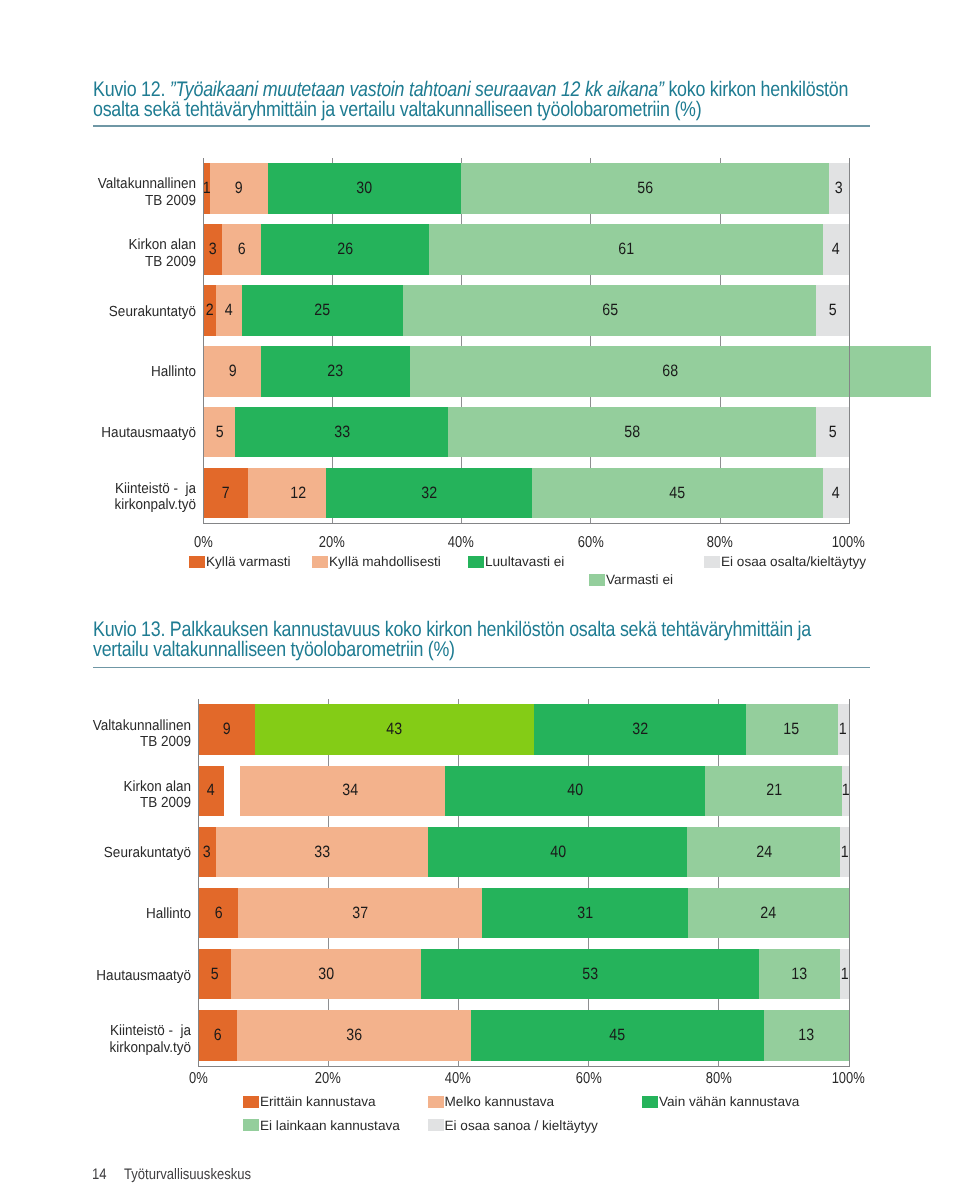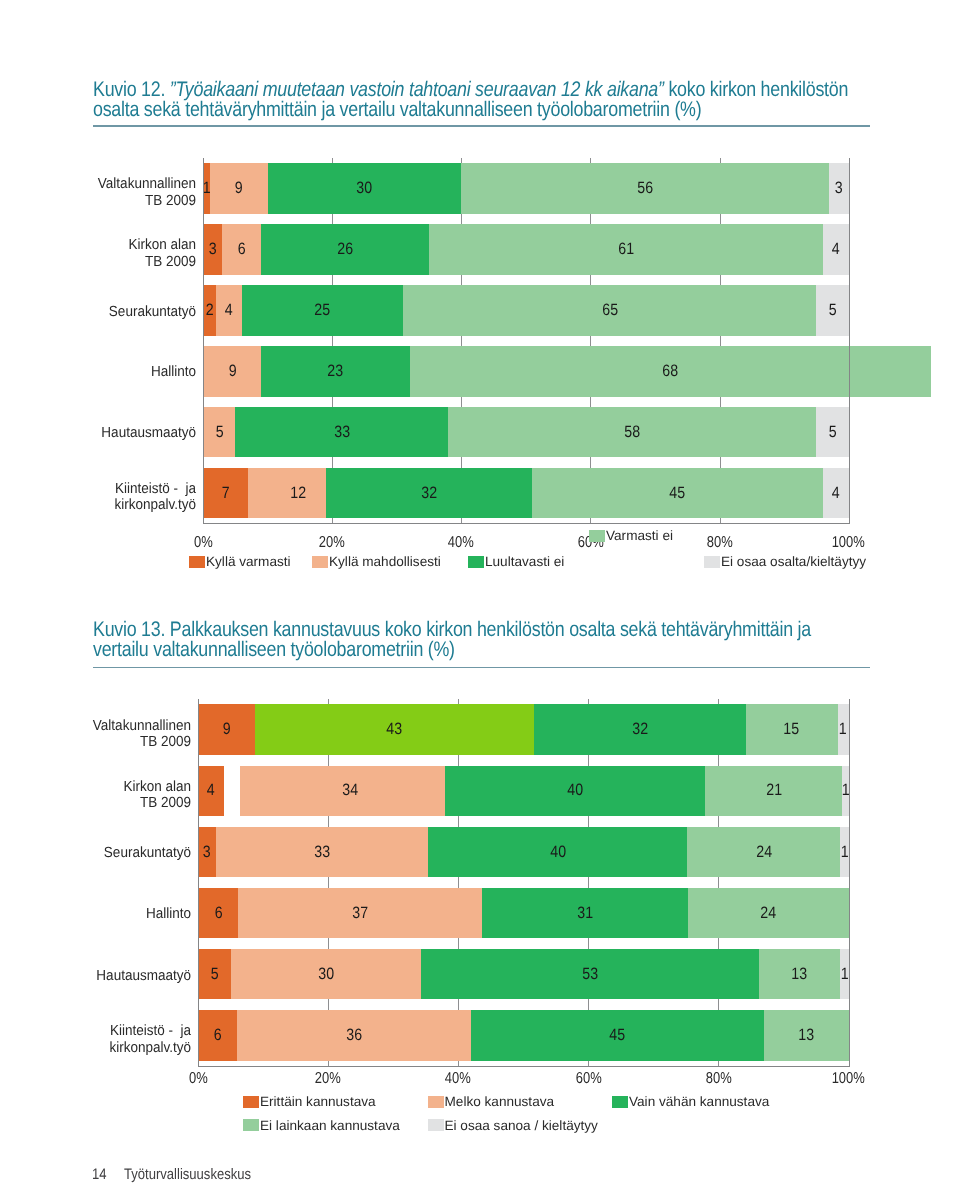--- a/index.html
+++ b/index.html
@@ -153,21 +153,21 @@
         <span>Kyllä varmasti</span>
       </div>
       <div class="legend-item" style="left: 312px; top: 555px;">
         <span class="legend-sw" style="background: rgb(243, 178, 140);"></span>
         <span>Kyllä mahdollisesti</span>
       </div>
       <div class="legend-item" style="left: 468px; top: 555px;">
         <span class="legend-sw" style="background: rgb(37, 179, 91);"></span>
         <span>Luultavasti ei</span>
       </div>
-      <div class="legend-item" style="left: 589px; top: 529px;">
+      <div class="legend-item" style="left: 589px; top: 573px;">
         <span class="legend-sw" style="background: rgb(148, 206, 156);"></span>
         <span>Varmasti ei</span>
       </div>
       <div class="legend-item" style="left: 704px; top: 555px;">
         <span class="legend-sw" style="background: rgb(225, 226, 227);"></span>
         <span>Ei osaa osalta/kieltäytyy</span>
       </div>
     </div>
 
   <div class="fig-title" id="title-13" style="left:93px;top:620px;width:905px;"><span>Kuvio 13. </span><span>Palkkauksen kannustavuus koko kirkon henkilöstön osalta sekä tehtäväryhmittäin ja vertailu valtakunnalliseen työolobarometriin (%)</span></div>
@@ -291,21 +291,21 @@
       <div class="xtick" style="left: 678.48px; width: 80px; top: 1070px;"><span>80%</span></div>
       <div class="xtick" style="left: 808.6px; width: 80px; top: 1070px;"><span>100%</span></div>
       <div class="legend-item" style="left: 243px; top: 1095px;">
         <span class="legend-sw" style="background: rgb(226, 105, 42);"></span>
         <span>Erittäin kannustava</span>
       </div>
       <div class="legend-item" style="left: 427.5px; top: 1095px;">
         <span class="legend-sw" style="background: rgb(243, 178, 140);"></span>
         <span>Melko kannustava</span>
       </div>
-      <div class="legend-item" style="left: 596px; top: 1095px; padding-left: 16px;">
+      <div class="legend-item" style="left: 626px; top: 1095px; padding-left: 16px;">
         <span class="legend-sw" style="background: rgb(37, 179, 91);"></span>
         <span>Vain vähän kannustava</span>
       </div>
       <div class="legend-item" style="left: 243px; top: 1118.7px;">
         <span class="legend-sw" style="background: rgb(148, 206, 156);"></span>
         <span>Ei lainkaan kannustava</span>
       </div>
       <div class="legend-item" style="left: 427.5px; top: 1118.7px;">
         <span class="legend-sw" style="background: rgb(225, 226, 227);"></span>
         <span>Ei osaa sanoa / kieltäytyy</span>

